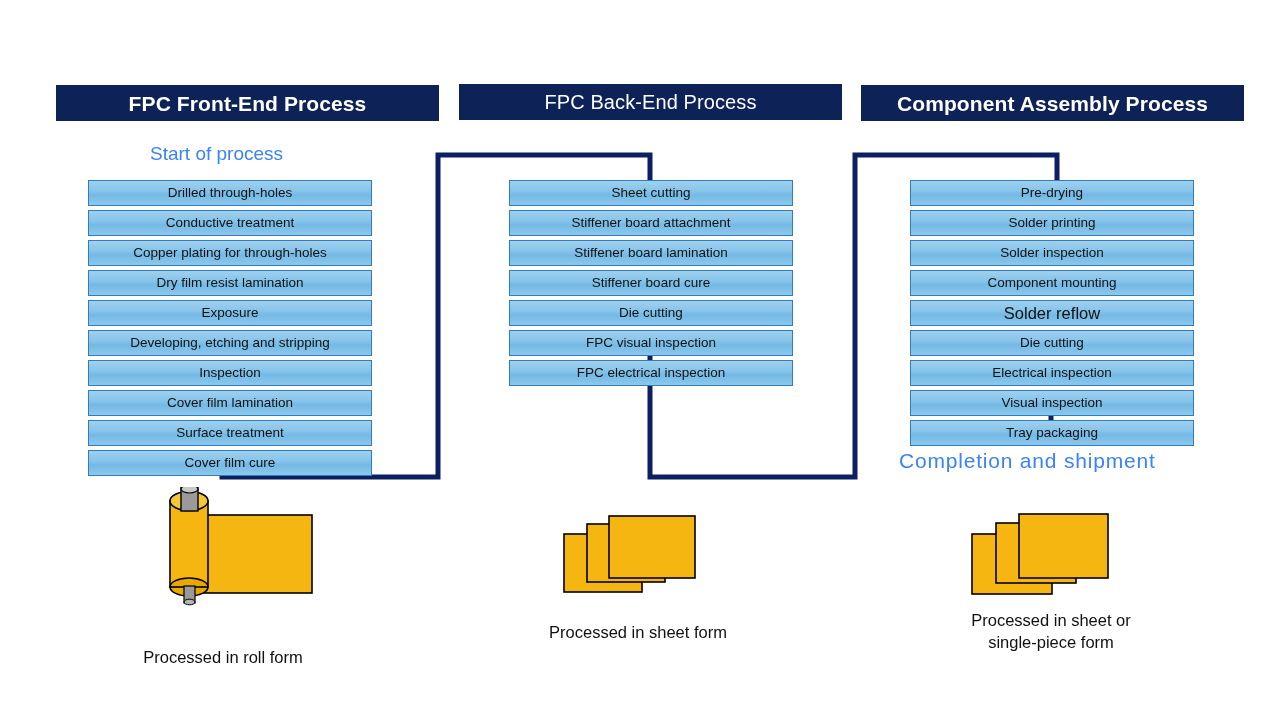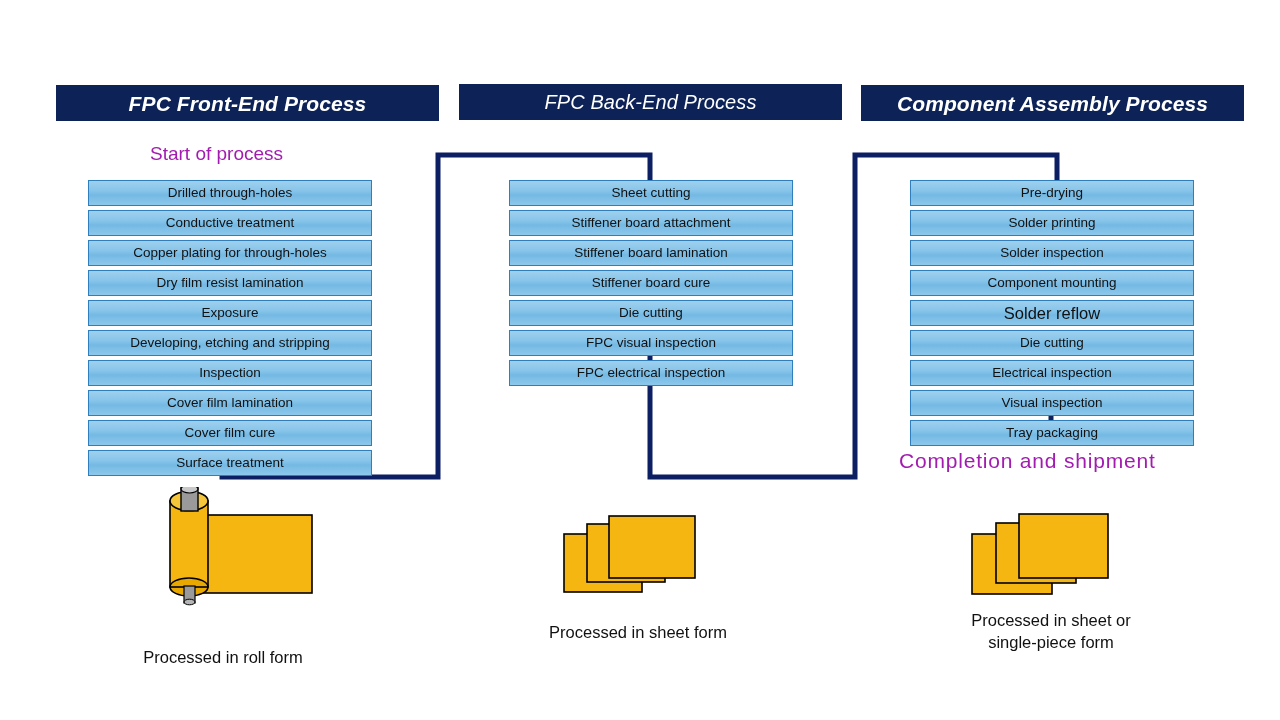--- a/index.html
+++ b/index.html
@@ -24,39 +24,38 @@
 
   
   .col-header {
     position: absolute;
     background: #0d2256;
     color: #ffffff;
     display: flex;
     align-items: center;
     justify-content: center;
     letter-spacing: .1px;
-    font-style: italic;
   }
   .col-header .hdr-text {
     font-size: 21px;
     line-height: 1;
     white-space: nowrap;
   }
   .col-header.bold .hdr-text { font-weight: bold; }
   .col-header.regular .hdr-text { font-weight: normal; font-size: 20px; }
 
   #hdr-front { left: 56px;  top: 85px;  width: 383px; height: 36px; }
   #hdr-back  { left: 459px; top: 84px;  width: 383px; height: 36px; }
   #hdr-asm   { left: 861px; top: 85px;  width: 383px; height: 36px; }
 
   
   .plain-label {
     position: absolute;
     font-size: 19px;
-    color: #a21caf;
+    color: #3b82f6;
     white-space: nowrap;
   }
   #label-start { left: 150px; top: 143px; }
   #label-done  {
     left: 899px; top: 449px;
     font-size: 21px;
     letter-spacing: .8px;
   }
 
   .form-caption {
@@ -140,22 +139,22 @@
 
   <div id="steps-front" class="steps">
       <div class="step-box">Drilled through-holes</div>
       <div class="step-box">Conductive treatment</div>
       <div class="step-box">Copper plating for through-holes</div>
       <div class="step-box">Dry film resist lamination</div>
       <div class="step-box">Exposure</div>
       <div class="step-box">Developing, etching and stripping</div>
       <div class="step-box">Inspection</div>
       <div class="step-box">Cover film lamination</div>
+      <div class="step-box">Surface treatment</div>
       <div class="step-box">Cover film cure</div>
-      <div class="step-box">Surface treatment</div>
     </div>
   <div id="steps-back" class="steps">
       <div class="step-box">Sheet cutting</div>
       <div class="step-box">Stiffener board attachment</div>
       <div class="step-box">Stiffener board lamination</div>
       <div class="step-box">Stiffener board cure</div>
       <div class="step-box">Die cutting</div>
       <div class="step-box">FPC visual inspection</div>
       <div class="step-box">FPC electrical inspection</div>
     </div>

